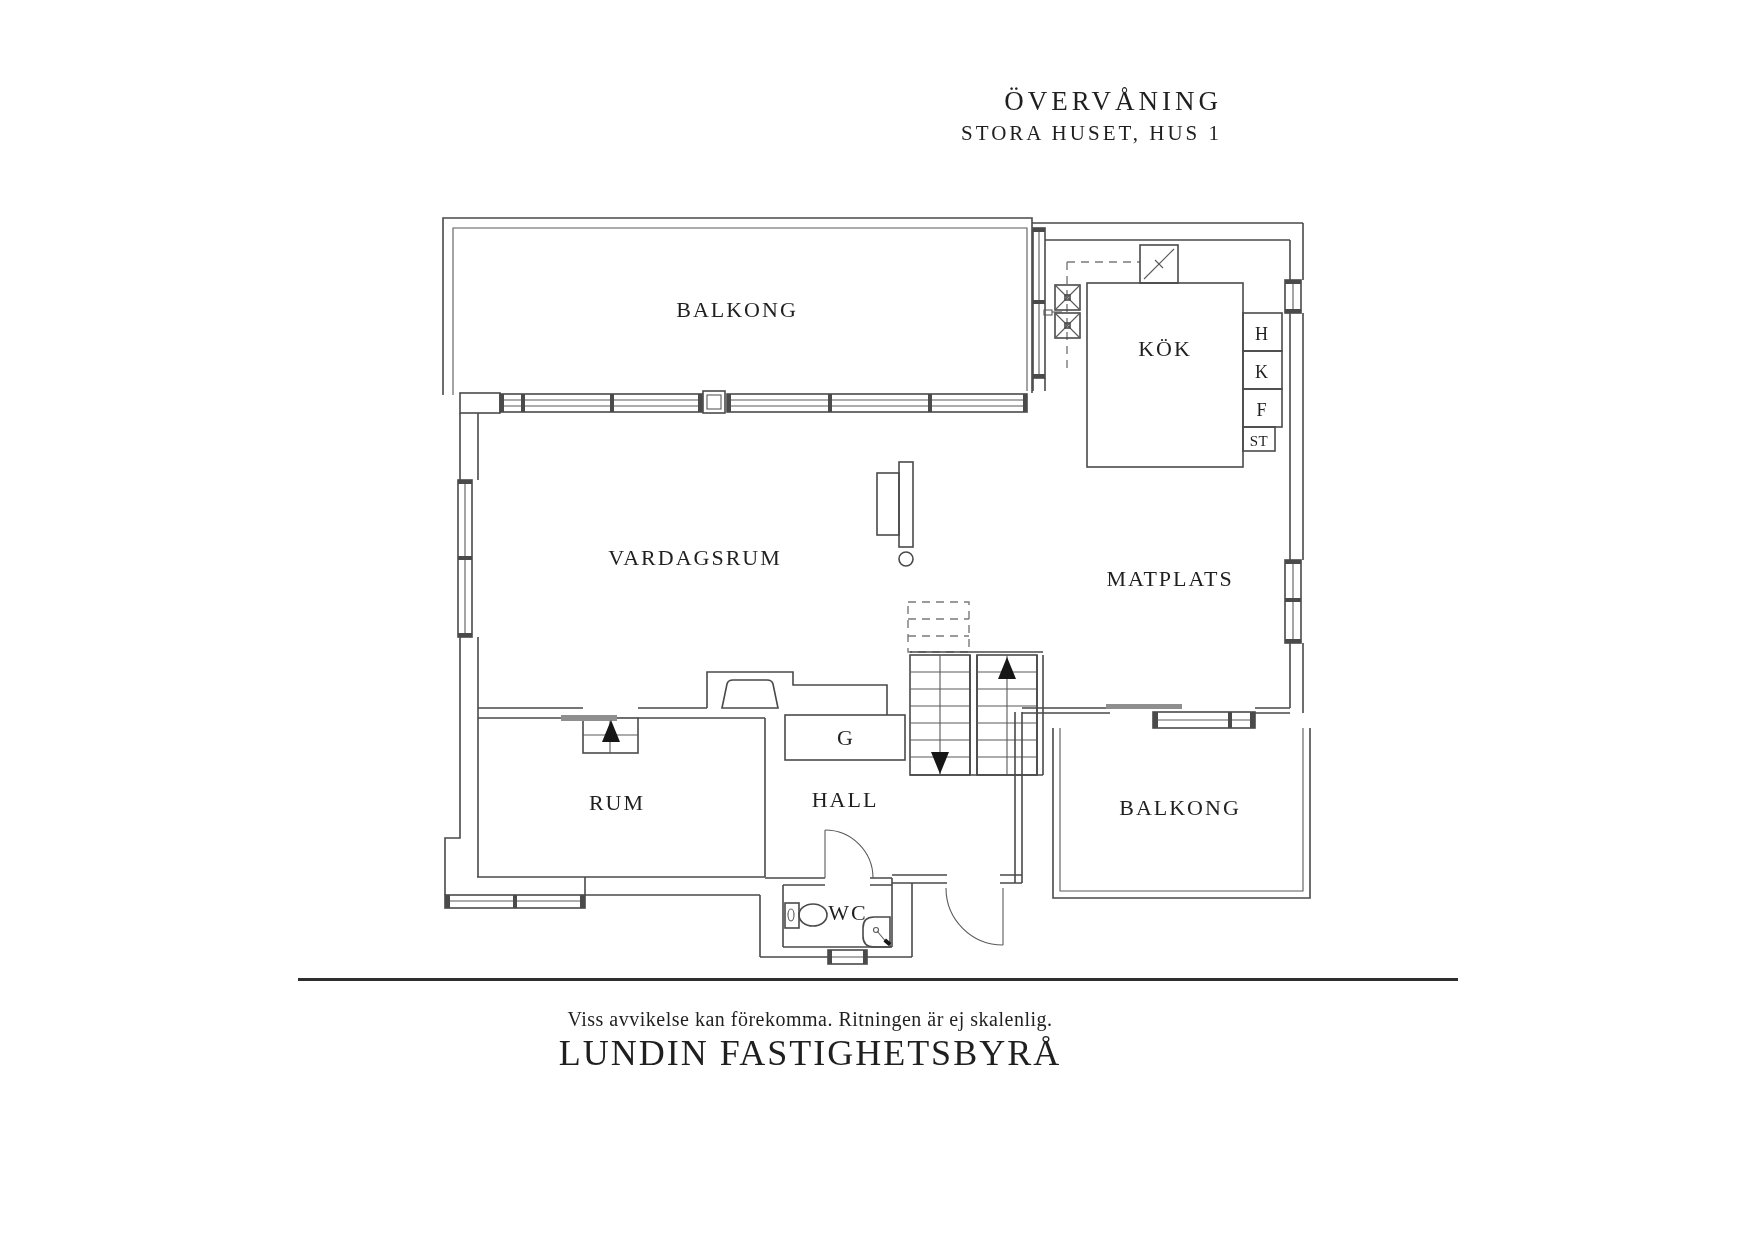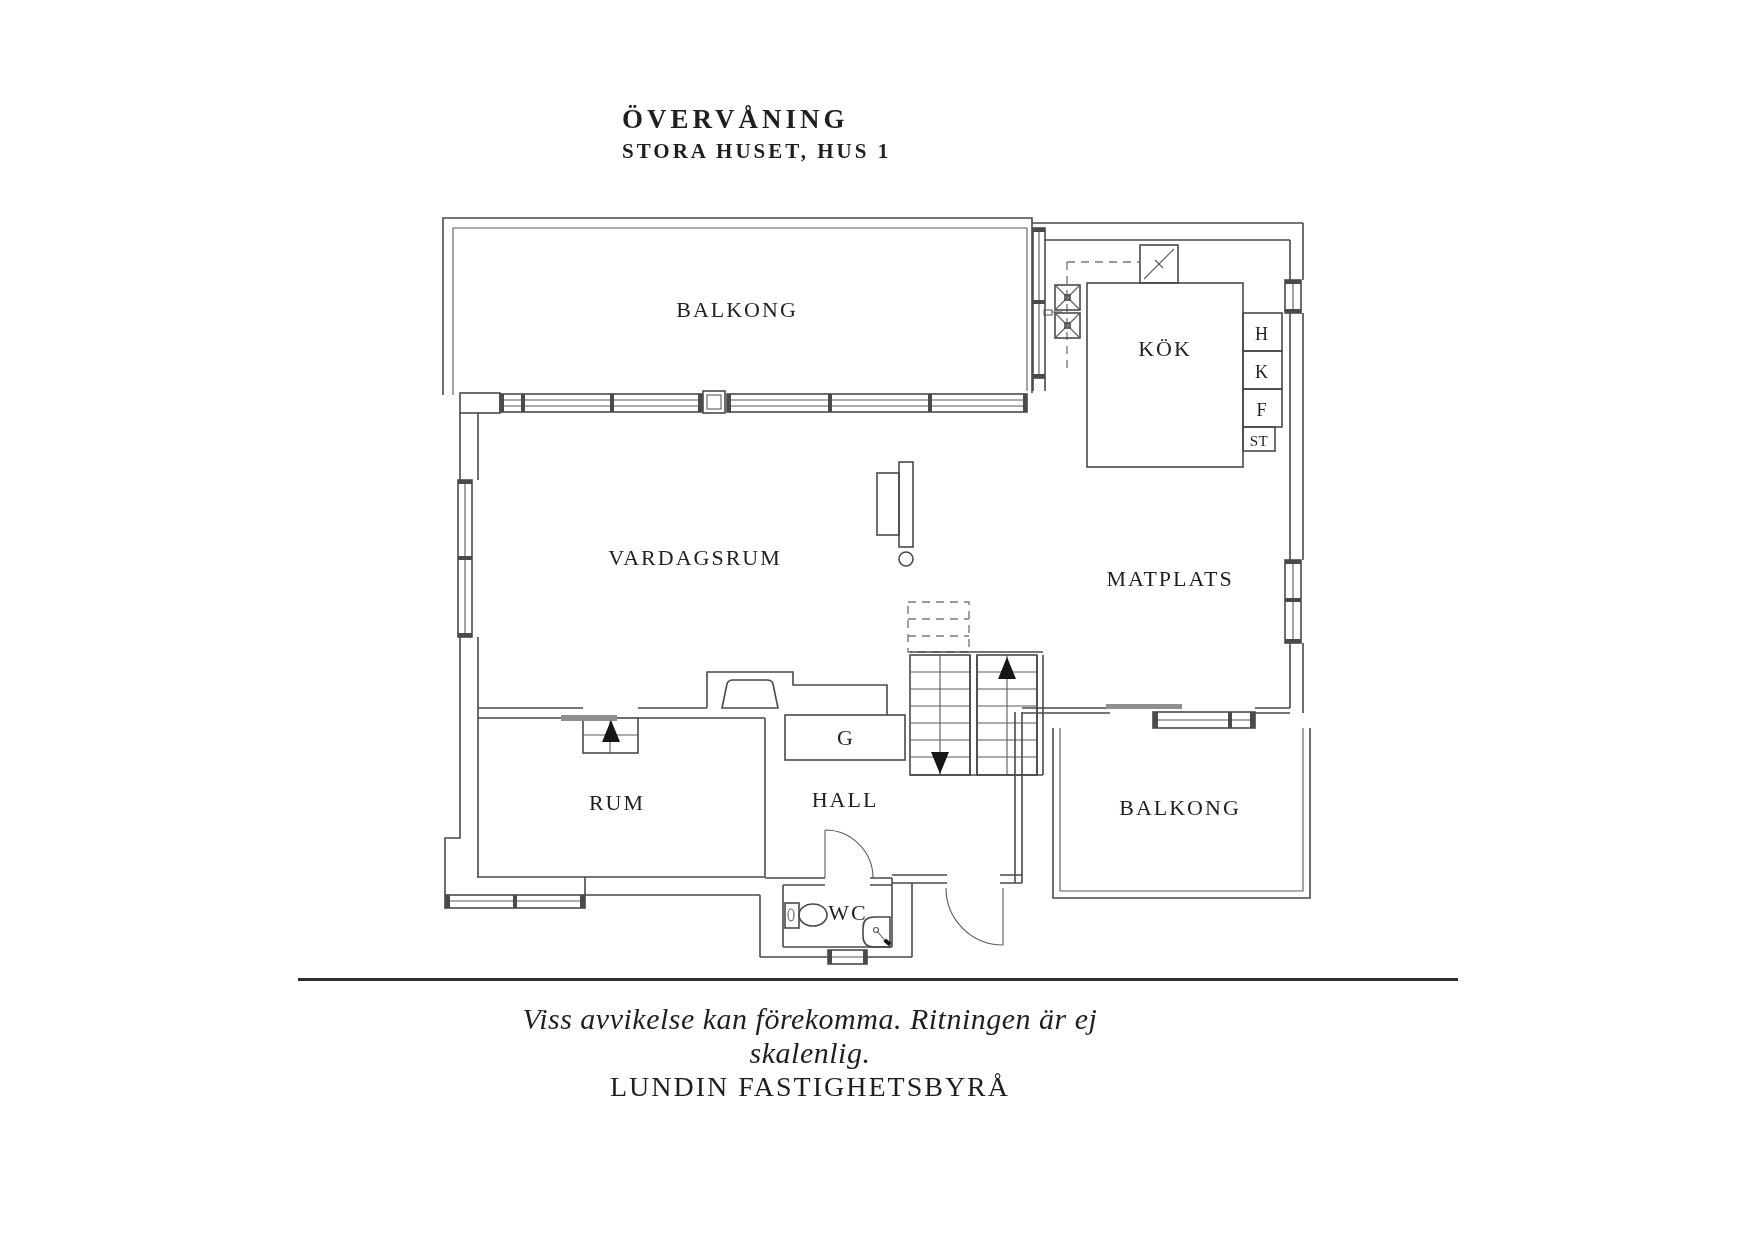--- a/index.html
+++ b/index.html
@@ -1,24 +1,24 @@
 <!DOCTYPE html>
 <html><head>
 <meta charset="utf-8">
 <style>
   html,body{margin:0;padding:0;background:#fff;}
   #stage{position:relative;width:1754px;height:1240px;background:#ffffff;overflow:hidden;
          font-family:"Liberation Serif", serif;color:#1f1f1f;}
-  .title-block{position:absolute;left:622px;top:103px;width:600px;text-align:left;font-weight:bold;}
+  .title-block{position:absolute;left:622px;top:85px;width:600px;text-align:right;}
   .title-line1{font-size:27px;letter-spacing:4px;line-height:32px;}
   .title-line2{font-size:21px;letter-spacing:3px;line-height:32px;}
   .footer-rule{position:absolute;left:298px;top:978px;width:1160px;height:3px;background:#2e2e2e;}
   .footer-block{position:absolute;left:510px;top:1002px;width:600px;text-align:center;}
-  .footer-disclaimer{font-style:italic;font-size:30px;line-height:34px;letter-spacing:0.5px;}
-  .footer-agency{font-size:28px;letter-spacing:2px;line-height:34px;}
+  .footer-disclaimer{font-size:20px;line-height:34px;letter-spacing:0.5px;}
+  .footer-agency{font-size:36px;letter-spacing:2px;line-height:34px;}
   svg{position:absolute;left:0;top:0;}
   .w{fill:none;stroke:#4a4a4a;stroke-width:1.6;}
   .thin{fill:none;stroke:#5a5a5a;stroke-width:1.1;}
   .dash{fill:none;stroke:#7a7a7a;stroke-width:1.4;stroke-dasharray:8 6;}
   .blk{fill:#161616;stroke:none;}
   .gray{fill:#8f8f8f;stroke:none;}
   .cap{fill:#4a4a4a;stroke:none;}
   text{fill:#1f1f1f;font-family:"Liberation Serif", serif;}
   .rlabel{font-size:22px;letter-spacing:2px;text-anchor:middle;}
   .ulabel{font-size:18px;letter-spacing:1px;text-anchor:middle;}

